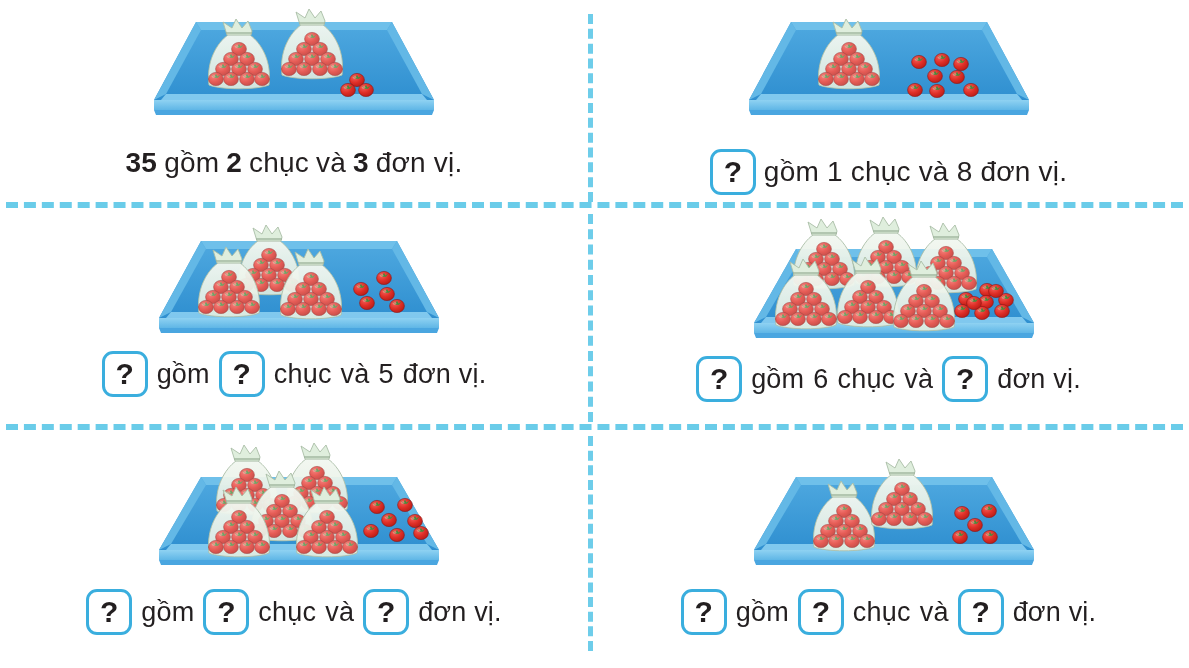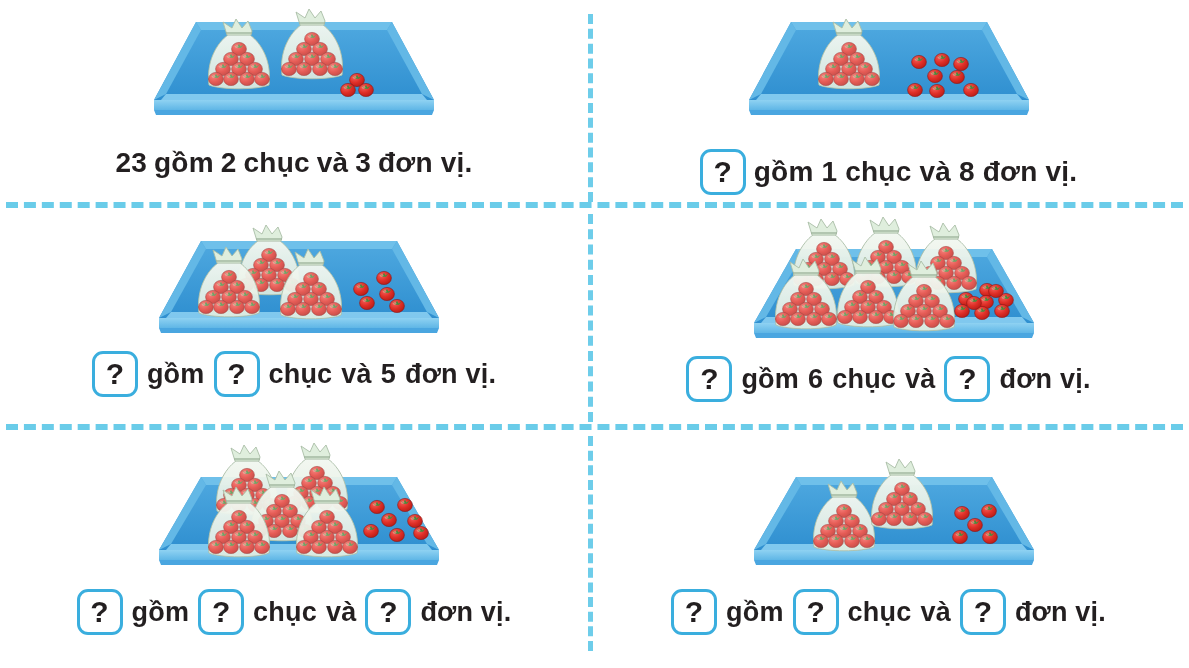--- a/index.html
+++ b/index.html
@@ -60,21 +60,21 @@
   .sentence {
     display: flex;
     align-items: center;
     justify-content: center;
     gap: 9px;
     font-size: 27px;
     color: #231f20;
     white-space: nowrap;
     line-height: 1;
   }
-  .sentence .txt { letter-spacing: .2px; font-weight: bold; }
+  .sentence .txt { letter-spacing: .2px; }
   .sentence .num-bold { font-weight: bold; }
 
   .qbox {
     display: inline-flex;
     align-items: center;
     justify-content: center;
     width: 46px; height: 46px;
     border: 3px solid #3aaede;
     border-radius: 11px;
     background: #ffffff;
@@ -159,21 +159,21 @@
 
         <use href="#bag10" x="95" y="55"></use>
         <use href="#bag10" x="168" y="45"></use>
 
         <use href="#tomato" x="213" y="80"></use>
         <use href="#tomato" x="204" y="90"></use>
         <use href="#tomato" x="222" y="90"></use>
       </svg>
 
       <div class="sentence">
-        <span class="txt num-bold">23</span>
+        <span class="txt num-bold">35</span>
         <span class="txt">gồm</span>
         <span class="txt num-bold">2</span>
         <span class="txt">chục</span>
         <span class="txt">và</span>
         <span class="txt num-bold">3</span>
         <span class="txt">đơn vị.</span>
       </div>
     </div>
 
     <div class="cell r1 cell-r1c2">

